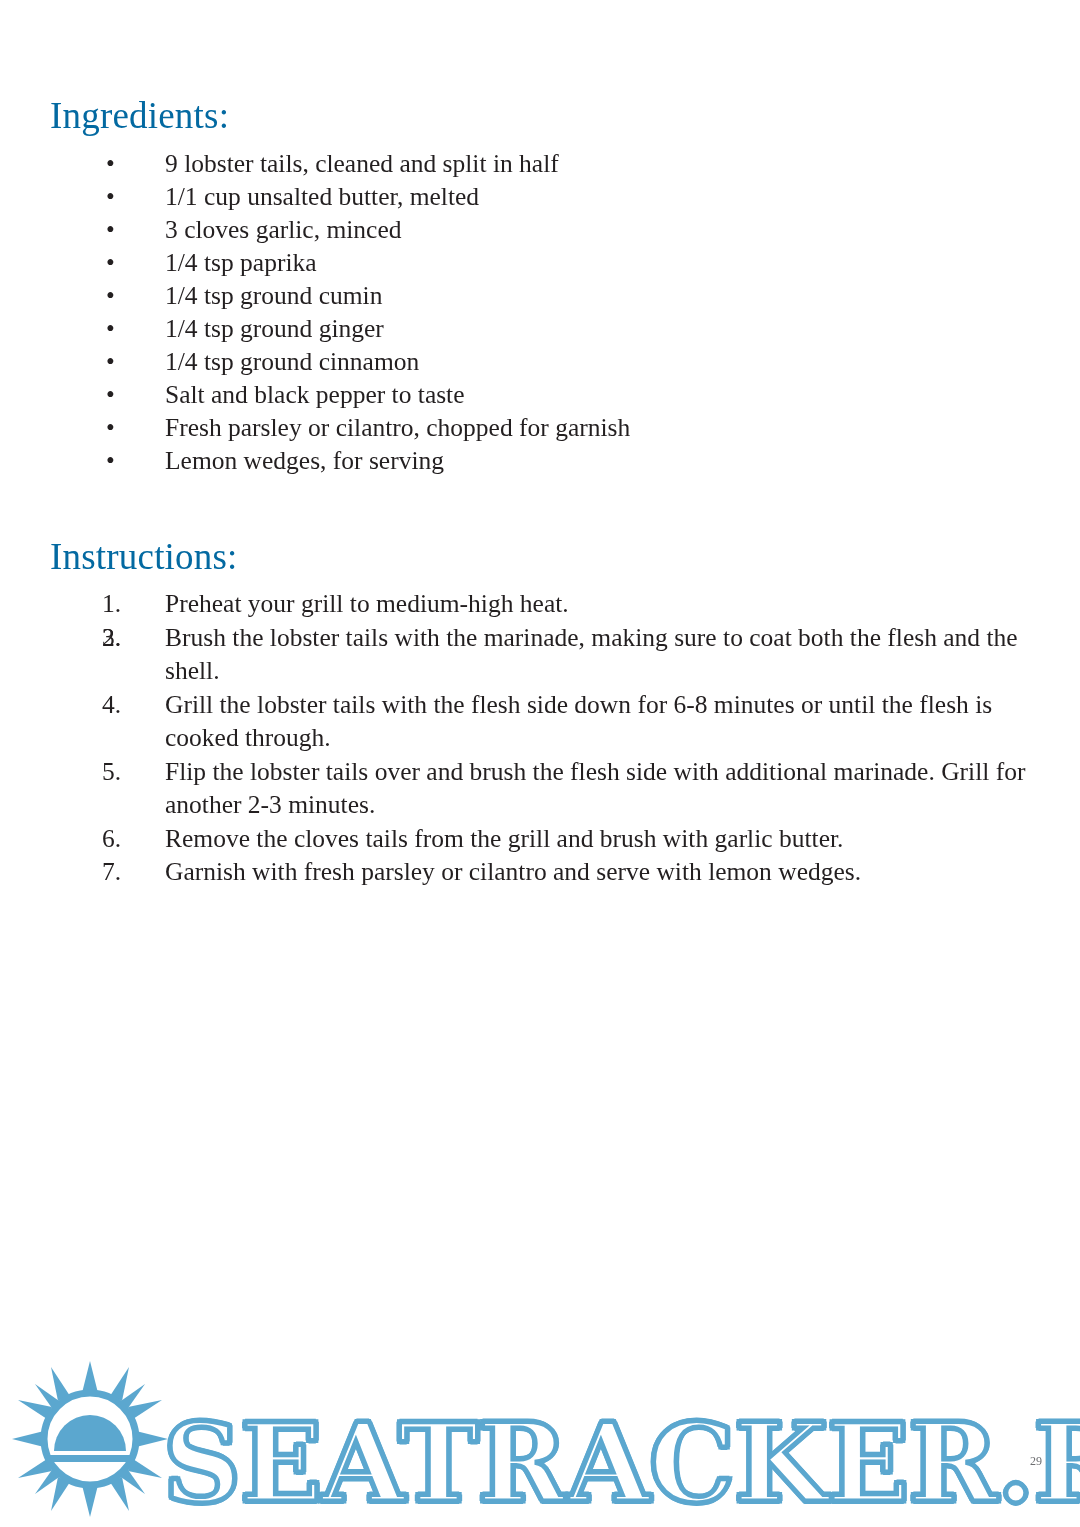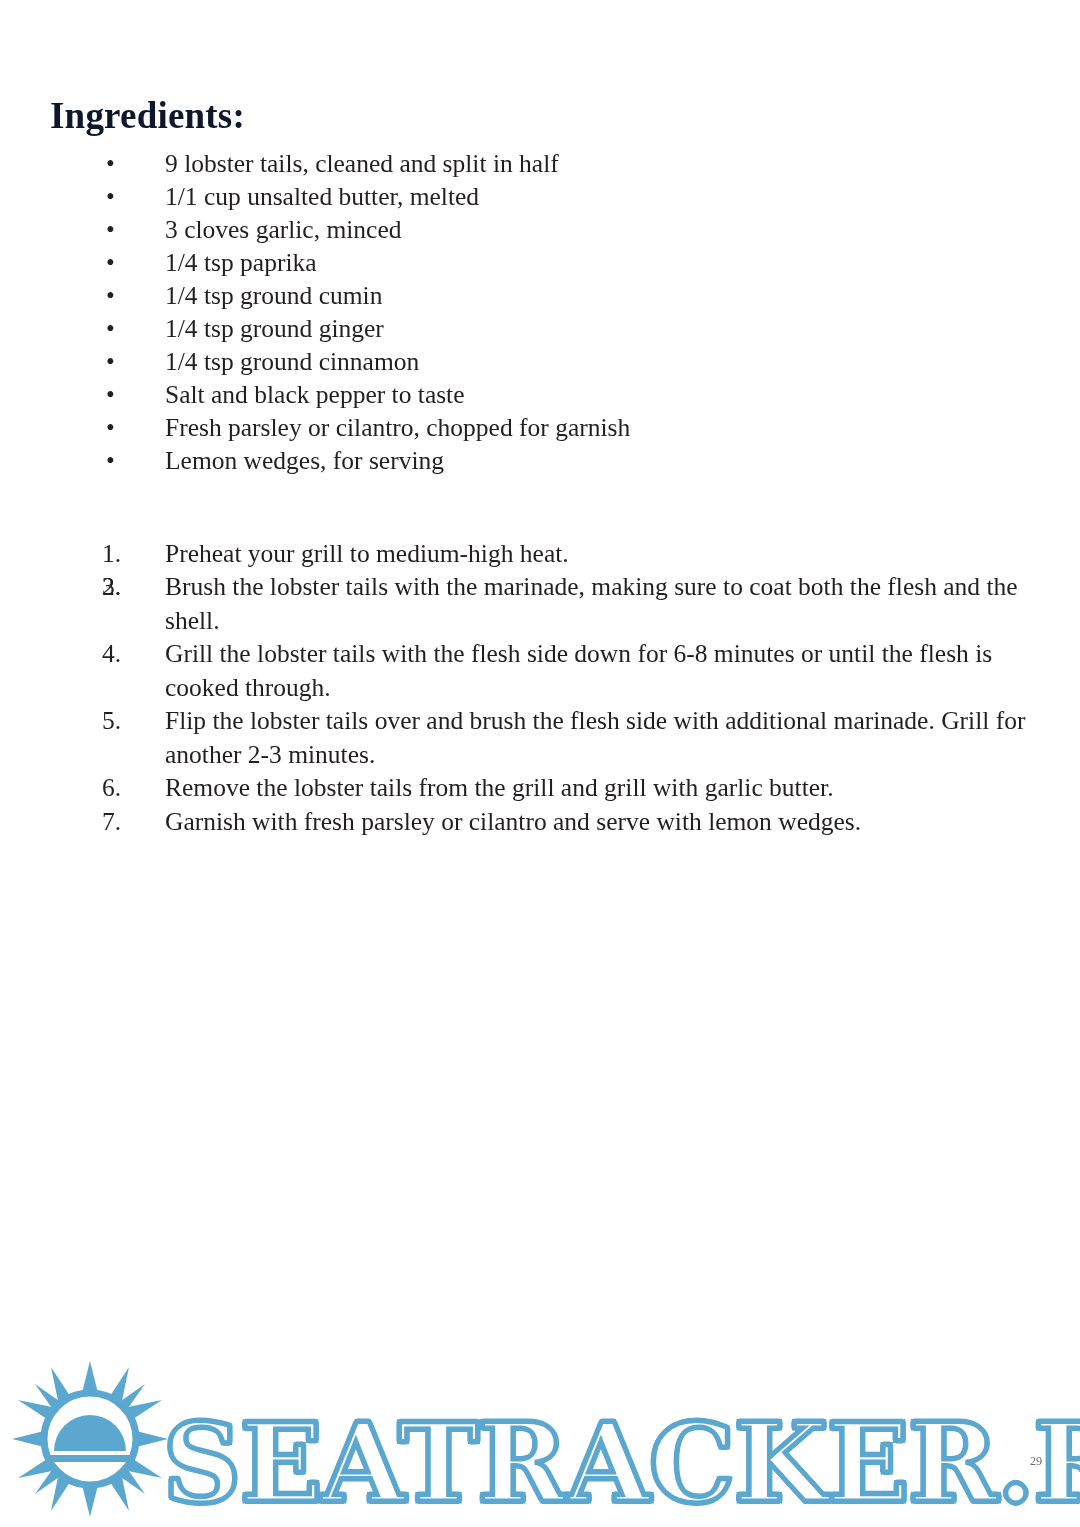--- a/index.html
+++ b/index.html
@@ -21,26 +21,26 @@
     background: #ffffff;
   }
   .content {
     position: absolute;
     left: 50px;
     top: 96px;
     width: 980px;
   }
   h2.section-title {
     font-family: "Liberation Serif", serif;
-    font-weight: 700;
+    font-weight: 400;
     font-size: 37px;
     line-height: 1.1;
     margin: 0 0 10px 0;
     letter-spacing: 0.2px;
-    color: #0f172a;
+    color: #0369a1;
   }
   .ingredients-list {
     margin: 0 0 0 0;
     padding: 0;
     list-style: none;
   }
   .ingredients-list li {
     position: relative;
     font-size: 25.5px;
     line-height: 33px;
@@ -133,28 +133,29 @@
       <li><span class="bullet">•</span><span>1/4 tsp ground cumin</span></li>
       <li><span class="bullet">•</span><span>1/4 tsp ground ginger</span></li>
       <li><span class="bullet">•</span><span>1/4 tsp ground cinnamon</span></li>
       <li><span class="bullet">•</span><span>Salt and black pepper to taste</span></li>
       <li><span class="bullet">•</span><span>Fresh parsley or cilantro, chopped for garnish</span></li>
       <li><span class="bullet">•</span><span>Lemon wedges, for serving</span></li>
     </ul>
 
     <div class="gap-between"></div>
 
+    <h2 class="section-title">Instructions:</h2>
 
     <ol class="instructions-list">
       <li><span class="num">1.</span><span>Preheat your grill to medium-high heat.</span></li>
       <li><span class="num">2.</span></li>
       <li><span class="num">3.</span><span>Brush the lobster tails with the marinade, making sure to coat both the flesh and the shell.</span></li>
       <li><span class="num">4.</span><span>Grill the lobster tails with the flesh side down for 6-8 minutes or until the flesh is cooked through.</span></li>
       <li><span class="num">5.</span><span>Flip the lobster tails over and brush the flesh side with additional marinade. Grill for another 2-3 minutes.</span></li>
-      <li><span class="num">6.</span><span>Remove the lobster tails from the grill and grill with garlic butter.</span></li>
+      <li><span class="num">6.</span><span>Remove the cloves tails from the grill and brush with garlic butter.</span></li>
       <li><span class="num">7.</span><span>Garnish with fresh parsley or cilantro and serve with lemon wedges.</span></li>
     </ol>
 
   </div>
 
   <div class="page-number">29</div>
 
   <div class="watermark">
     <svg class="wm-sun" viewBox="0 0 160 160">
       <g fill="#5ba7cf">

